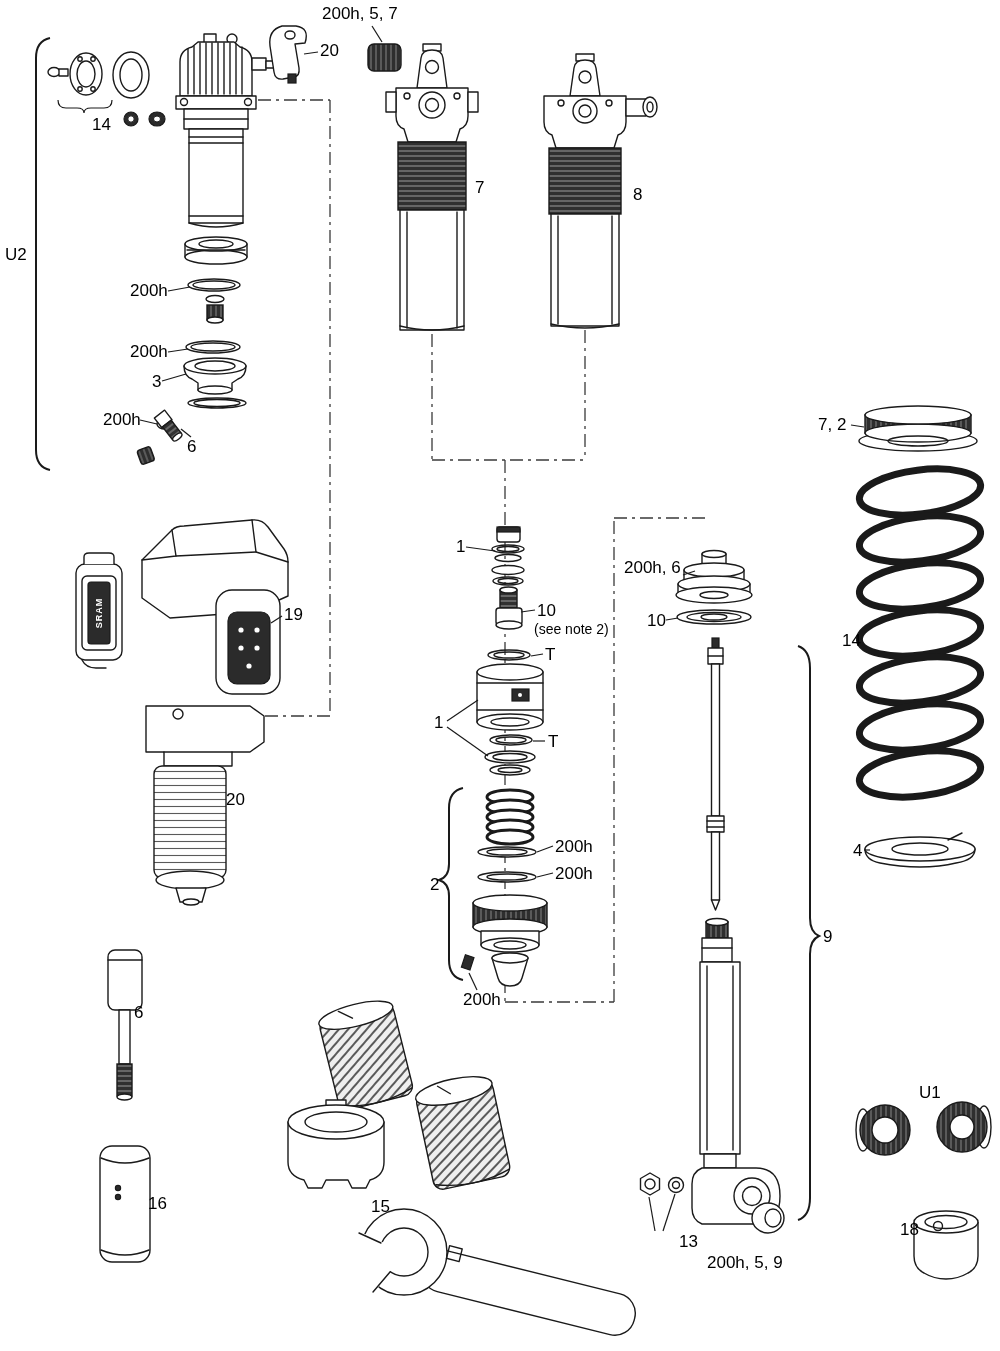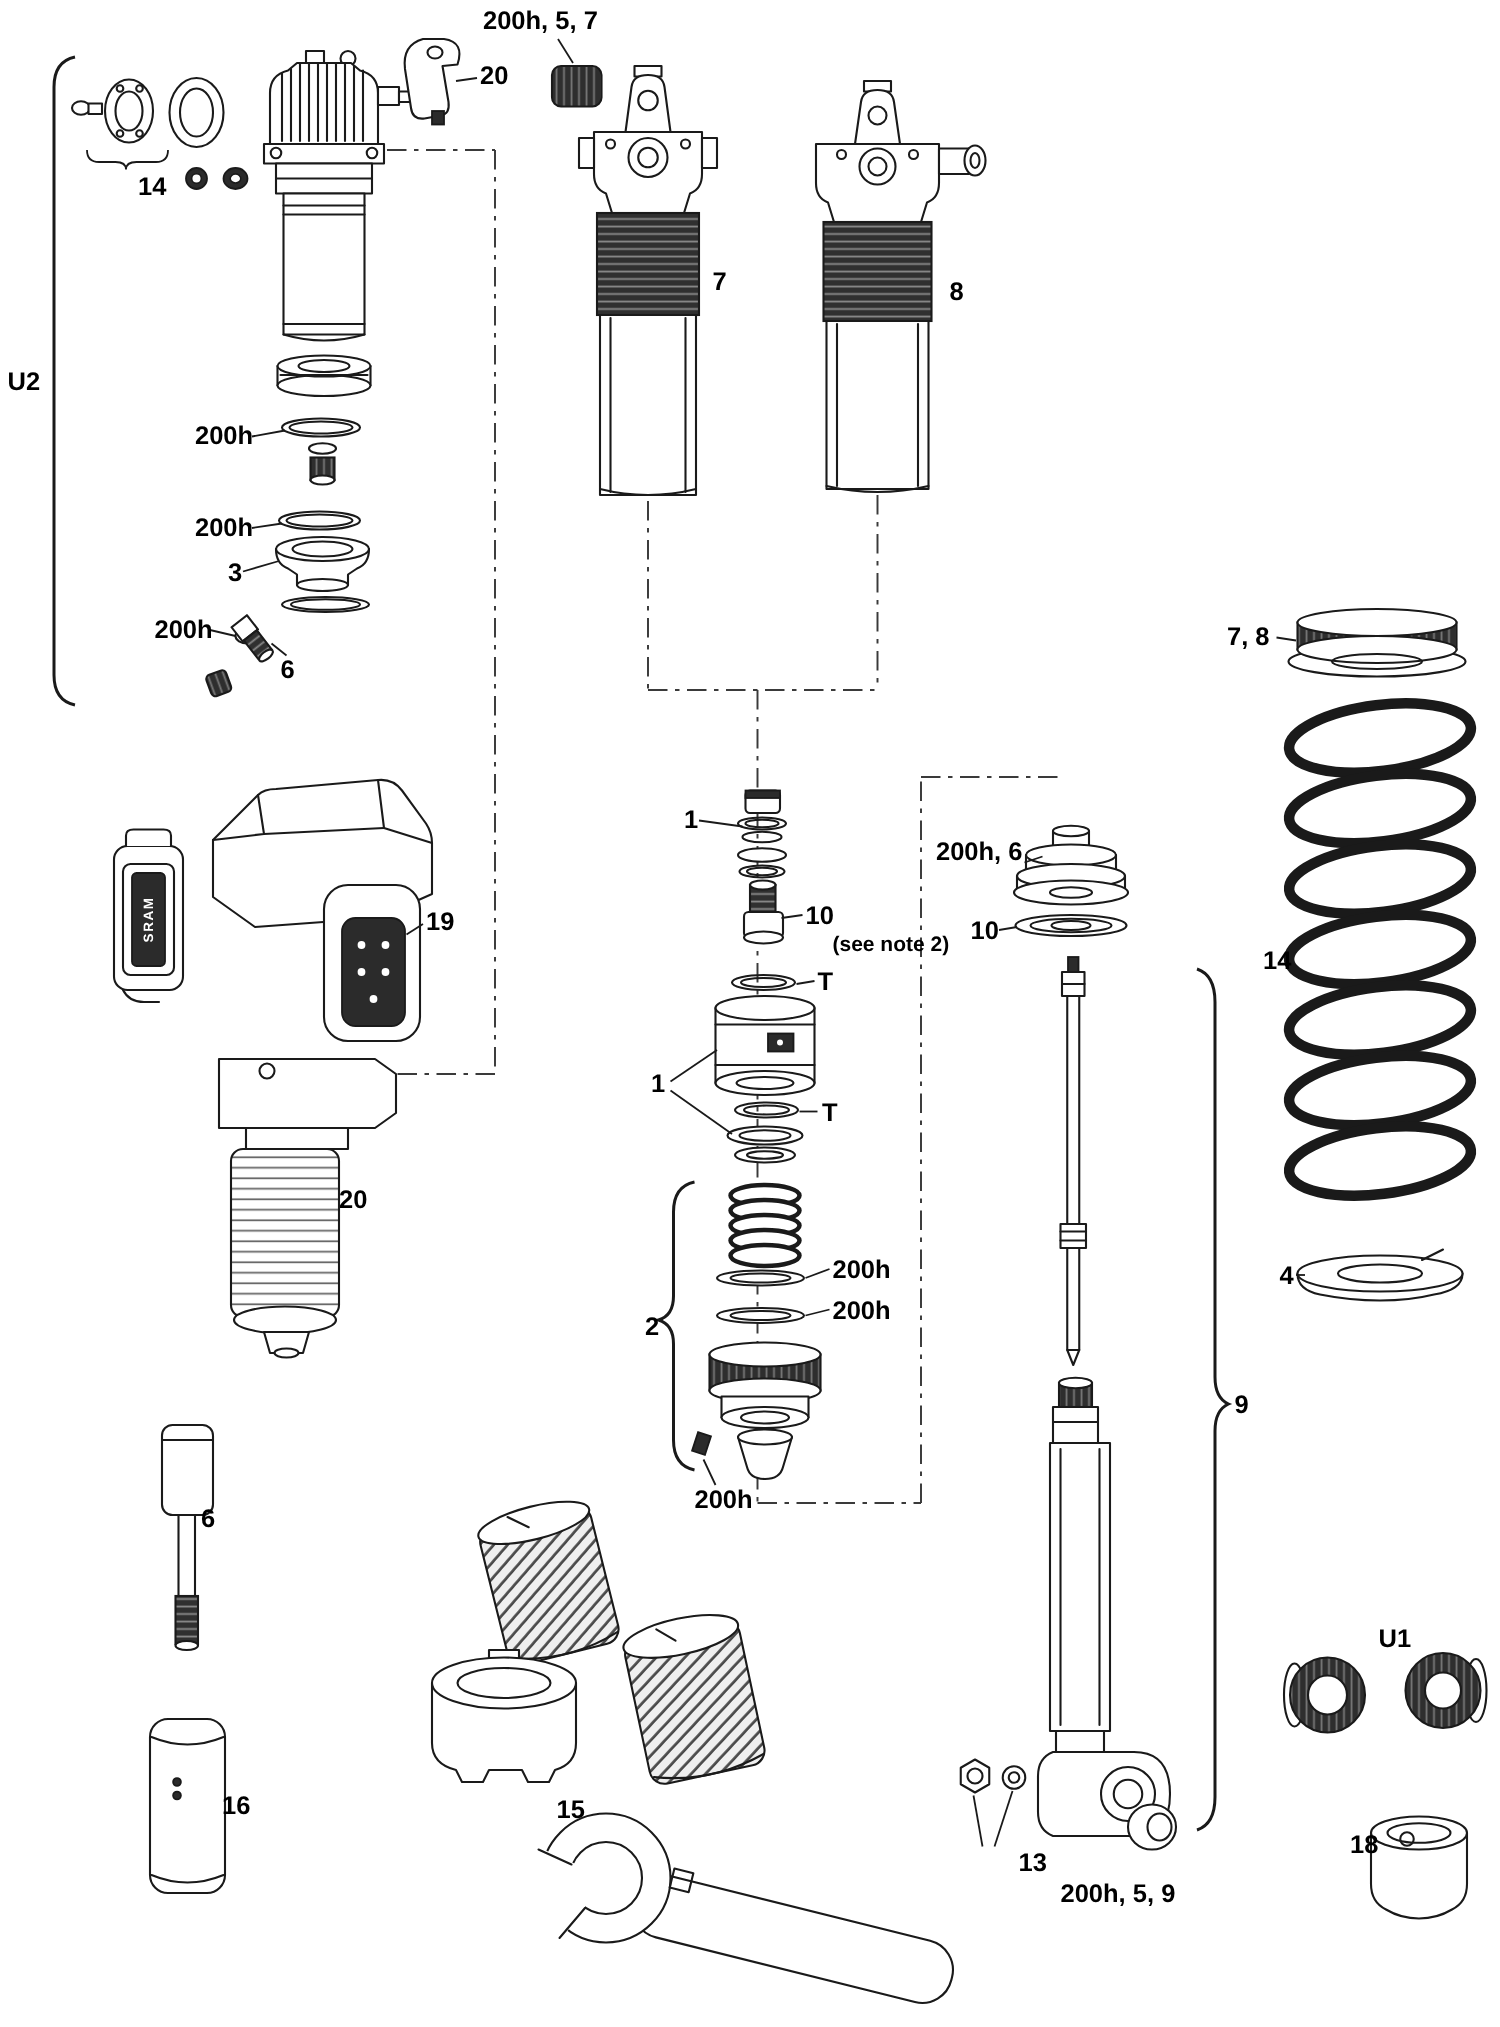--- a/index.html
+++ b/index.html
@@ -1,20 +1,20 @@
 <!DOCTYPE html>
 <html><head>
 <meta charset="utf-8">
 <style>
   html,body{margin:0;padding:0;background:#ffffff;}
   .stage{position:relative;width:1000px;height:1351px;background:#ffffff;overflow:hidden;
          font-family:"Liberation Sans",sans-serif;}
   .stage svg{position:absolute;left:0;top:0;}
-  .lbl{position:absolute;font-weight:bold;font-size:17px;line-height:1.05;color:#000;white-space:nowrap;}
-  .lbl.sm{font-size:14px;margin-left:21px;}
+  .lbl{position:absolute;font-weight:normal;font-size:17px;line-height:1.05;color:#000;white-space:nowrap;}
+  .lbl.sm{font-size:14px;}
   
   .ln{fill:none;stroke:#1a1a1a;stroke-width:1.4;stroke-linecap:round;stroke-linejoin:round;}
   .fw{fill:#ffffff;stroke:#1a1a1a;stroke-width:1.4;stroke-linejoin:round;}
   .dk{fill:#2b2b2b;stroke:#1a1a1a;stroke-width:1.2;}
   .thr{fill:url(#pat-threads);stroke:#1a1a1a;stroke-width:1.4;}
   .kn{fill:url(#pat-knurl);stroke:#1a1a1a;stroke-width:1.4;}
   .rb{fill:url(#pat-ribs);stroke:#1a1a1a;stroke-width:1.4;}
   .dg{fill:url(#pat-diag);stroke:#1a1a1a;stroke-width:1.4;}
   .dd{fill:none;stroke:#3a3a3a;stroke-width:1.3;stroke-dasharray:13 5 3 5;}
   .ldr{fill:none;stroke:#1a1a1a;stroke-width:1.2;}
@@ -474,21 +474,21 @@
   <div class="lbl" style="left:320px;top:42px">20</div>
   <div class="lbl" style="left:92px;top:116px">14</div>
   <div class="lbl" style="left:5px;top:246px">U2</div>
   <div class="lbl" style="left:475px;top:179px">7</div>
   <div class="lbl" style="left:633px;top:186px">8</div>
   <div class="lbl" style="left:130px;top:282px">200h</div>
   <div class="lbl" style="left:130px;top:343px">200h</div>
   <div class="lbl" style="left:152px;top:373px">3</div>
   <div class="lbl" style="left:103px;top:411px">200h</div>
   <div class="lbl" style="left:187px;top:438px">6</div>
-  <div class="lbl" style="left:818px;top:416px">7, 8</div>
+  <div class="lbl" style="left:818px;top:416px">7, 2</div>
   <div class="lbl" style="left:456px;top:538px">1</div>
   <div class="lbl" style="left:624px;top:559px">200h, 6</div>
   <div class="lbl" style="left:537px;top:602px">10</div>
   <div class="lbl sm" style="left:534px;top:622px">(see note 2)</div>
   <div class="lbl" style="left:647px;top:612px">10</div>
   <div class="lbl" style="left:545px;top:646px">T</div>
   <div class="lbl" style="left:284px;top:606px">19</div>
   <div class="lbl" style="left:842px;top:632px">14</div>
   <div class="lbl" style="left:434px;top:714px">1</div>
   <div class="lbl" style="left:548px;top:733px">T</div>

